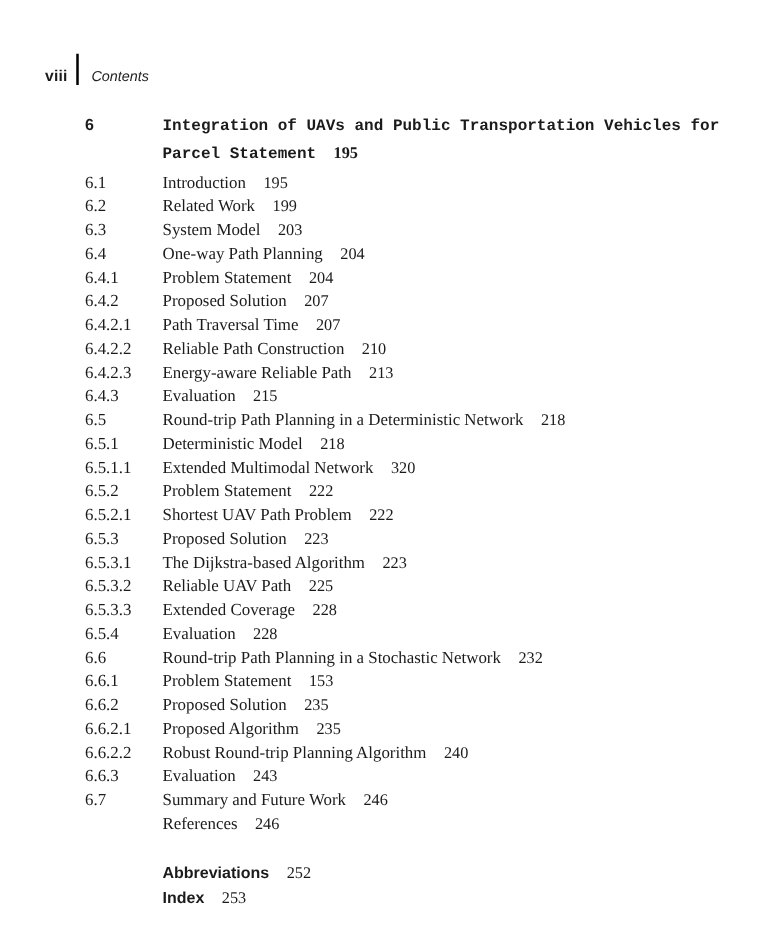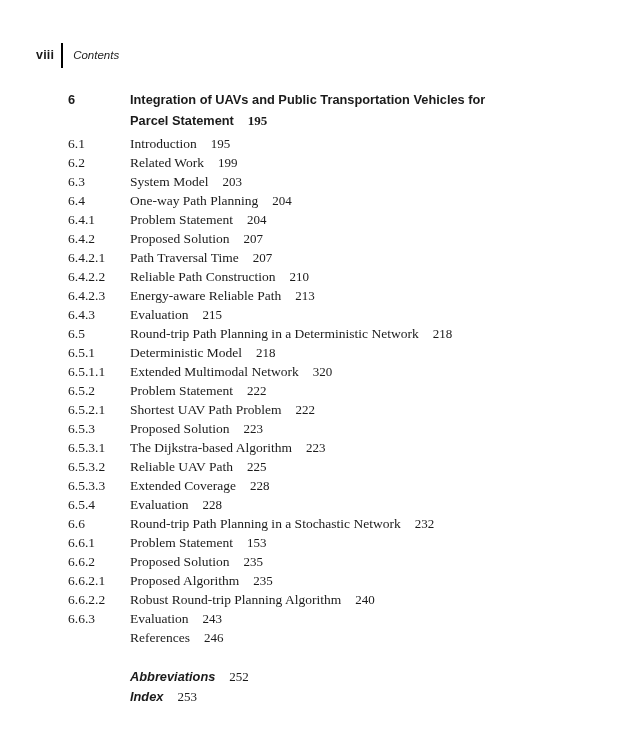--- a/index.html
+++ b/index.html
@@ -9,21 +9,21 @@
     height: 743px;
     background: #ffffff;
     box-sizing: border-box;
     padding: 42px 30px 0 36px;
     color: #1b1b1b;
     overflow: hidden;
   }
   
   .running-header {
     display: flex;
-    align-items: center;
+    align-items: flex-end;
     height: 26px;
   }
   .folio {
     font-family: "Liberation Sans", sans-serif;
     font-weight: 700;
     font-size: 12.5px;
     letter-spacing: 0.2px;
   }
   .header-rule {
     display: inline-block;
@@ -70,29 +70,28 @@
     font-weight: 700;
     font-size: 12.8px;
     line-height: 21px;
     margin-bottom: 3px;
   }
   .chapter-row .num {
     font-family: "Liberation Sans", sans-serif;
     font-weight: 700;
     font-size: 12.8px;
   }
-  .chapter-title { font-family: Liberation Sans, sans-serif; font-weight: 700; }
+  .chapter-title { font-family: Liberation Mono, monospace; font-weight: 700; }
   
   .back-matter { margin-top: 20px; }
   .back-row { line-height: 19.5px; }
   .back-title {
     font-family: "Liberation Sans", sans-serif;
     font-weight: 700;
     font-size: 12.8px;
-    font-style: italic;
   }
 </style>
 </head>
 <body>
 
 <div class="page">
 
   <header class="running-header">
     <span class="folio">viii</span>
     <span class="header-rule"></span>
@@ -285,20 +284,26 @@
     </span>
   </div>
 
   <div class="toc-row">
     <span class="num">6.6.3</span>
     <span class="cell">
       <span class="title">Evaluation</span><span class="page-num">243</span>
     </span>
   </div>
 
+  <div class="toc-row">
+    <span class="num">6.7</span>
+    <span class="cell">
+      <span class="title">Summary and Future Work</span><span class="page-num">246</span>
+    </span>
+  </div>
 
   <div class="toc-row">
     <span class="num"></span>
     <span class="cell">
       <span class="title">References</span><span class="page-num">246</span>
     </span>
   </div>
 </div>
 
     <div id="back-matter" class="back-matter">

